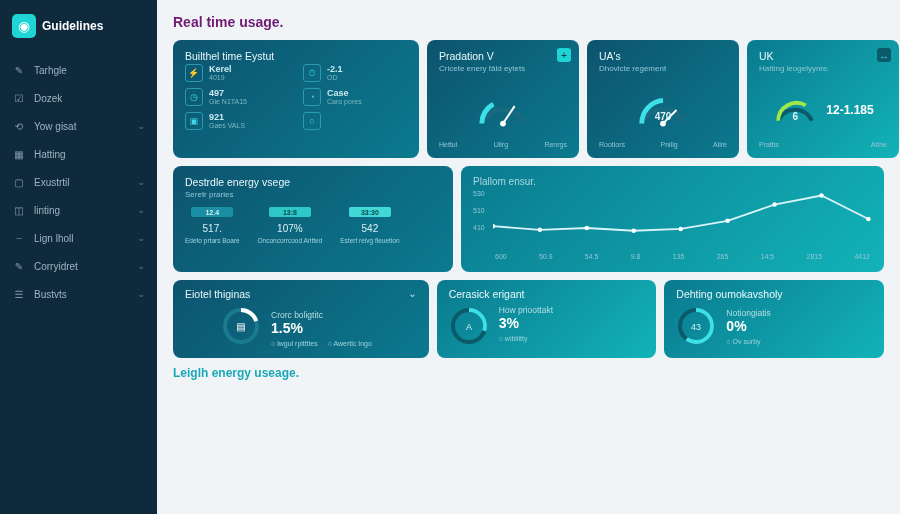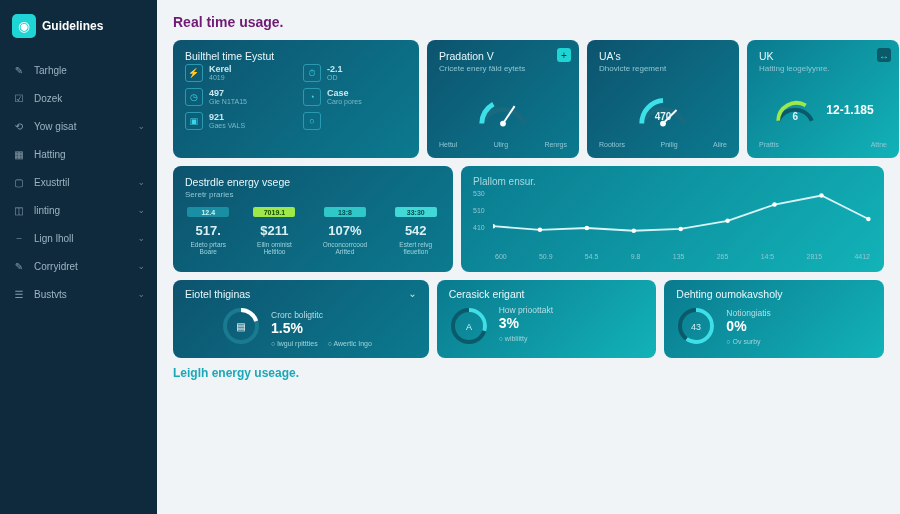--- a/index.html
+++ b/index.html
@@ -35,21 +35,21 @@
 .plus-btn{position:absolute;top:8px;right:8px;width:14px;height:14px;background:#1ed4d4;border-radius:3px;color:#053a47;font-size:10px;display:flex;align-items:center;justify-content:center}
 .rel{position:relative}
 .card.teal{background:linear-gradient(135deg,#0a7a8f 0%,#12b3b8 100%)}
 .barset{display:flex;gap:18px}
 .barcol{display:flex;flex-direction:column;align-items:center;gap:3px}
 .bar{width:42px;height:10px;border-radius:2px;display:flex;align-items:center;justify-content:center;font-size:7px;font-weight:700}
 .bar.c1{background:#1a8fa3;color:#d0f0f4}
 .bar.c2{background:#9ee84a;color:#1a4a08}
 .bar.c3{background:#2fc7c7;color:#064a4a}
 .bar.c4{background:#42d8d8;color:#064a4a}
-.barcol .bv{font-size:13px;font-weight:700;color:#d8f0f4;margin-top:3px}
+.barcol .bv{font-size:10px;font-weight:400;color:#d8f0f4;margin-top:3px}
 .barcol .bl{font-size:6.5px;color:#9fd4dc;text-align:center;line-height:1.1}
 .chart{height:86px;position:relative}
 .chart .ct{font-size:10px;color:#a8d8e0;margin-bottom:2px}
 .chart svg{width:100%;height:60px}
 .xaxis{display:flex;justify-content:space-between;font-size:7px;color:#8fc7d4;padding:0 2px}
 .yaxis{position:absolute;left:0;top:14px;font-size:7px;color:#8fc7d4;display:flex;flex-direction:column;gap:10px}
 .card.bot{flex:1;display:flex;gap:10px;align-items:center;min-height:78px}
 .ring{width:40px;height:40px}
 .ring svg{width:100%;height:100%}
 .botinfo .bt{font-size:8.5px;color:#b8dde4}
@@ -222,25 +222,20 @@
 
   <div class="row">
     <div class="card" style="flex:0 0 280px">
       <h3>Destrdle energy vsege</h3>
       <div class="sub">Seretr praries</div>
       <div class="barset">
         <div class="barcol">
             <div class="bar c1">12.4</div>
             <div class="bv">517.</div>
             <div class="bl">Edeto prtars Boare</div>
-          </div>
-        <div class="barcol">
-            <div class="bar c2">7019.1</div>
-            <div class="bv">$211</div>
-            <div class="bl">Ellin ominist Heltitoo</div>
           </div>
         <div class="barcol">
             <div class="bar c3">13:8</div>
             <div class="bv">107%</div>
             <div class="bl">Onconcorrcood Aritted</div>
           </div>
         <div class="barcol">
             <div class="bar c4">33:30</div>
             <div class="bv">542</div>
             <div class="bl">Estert relvg fleuetion</div>

